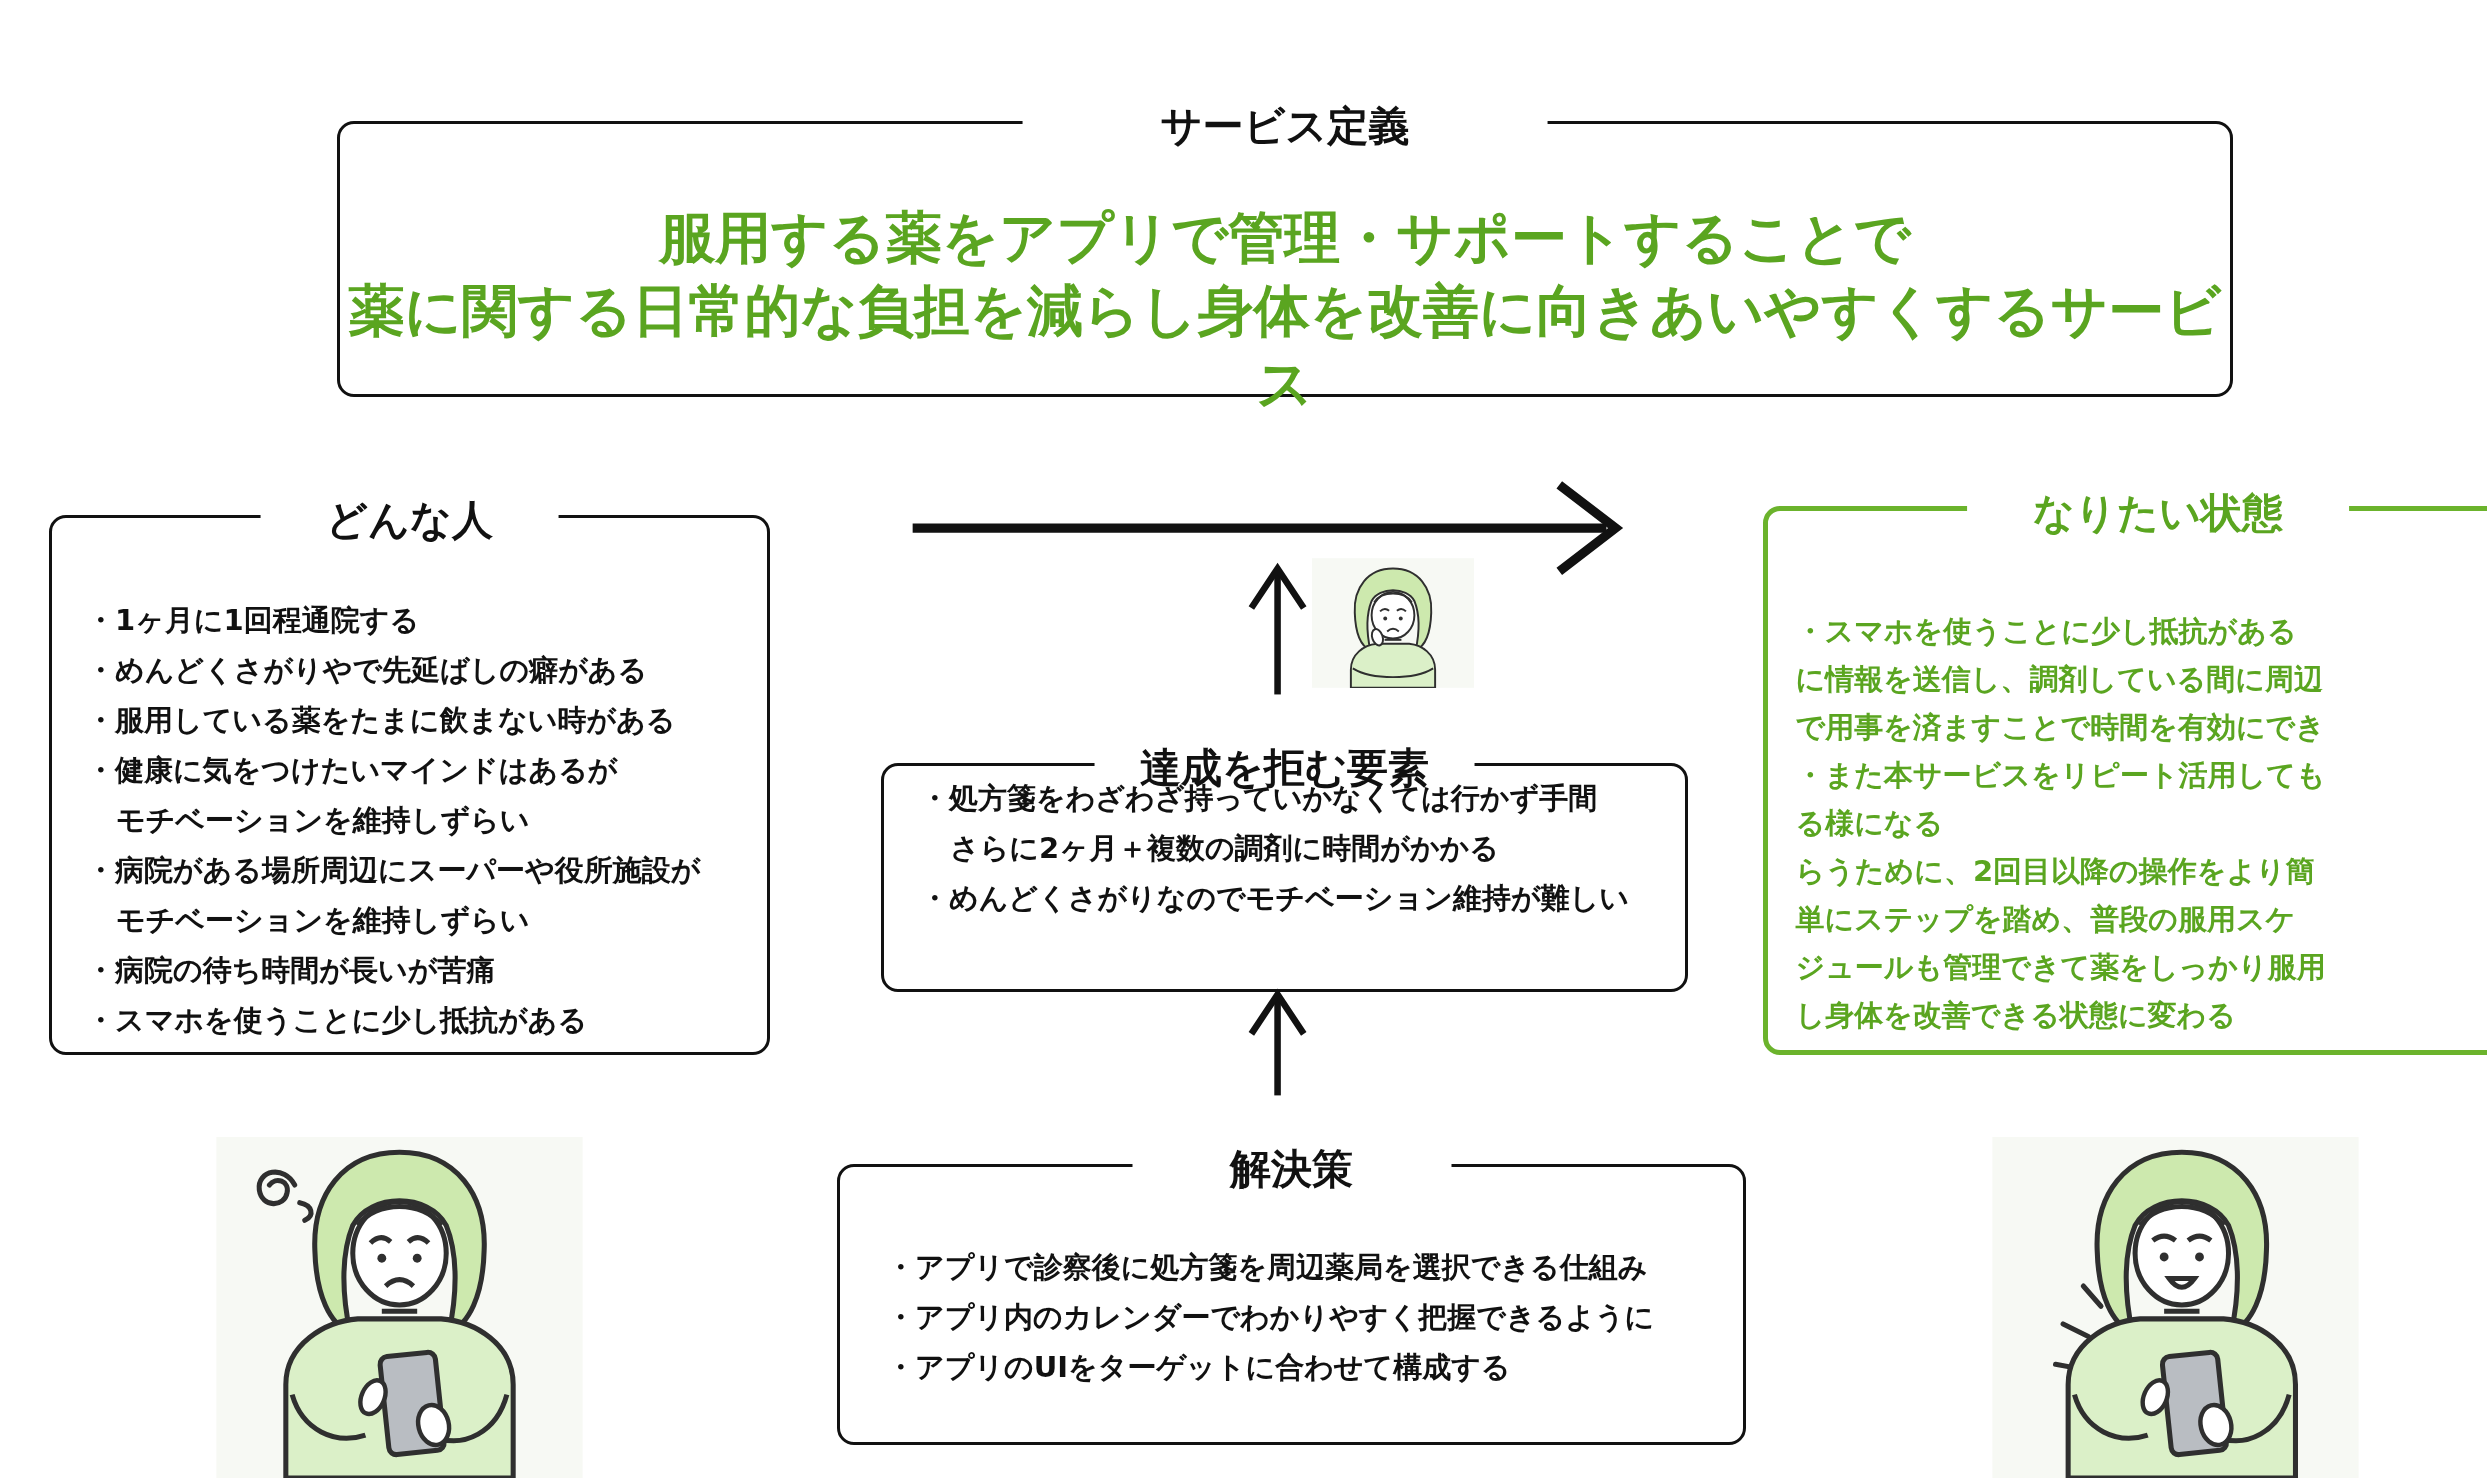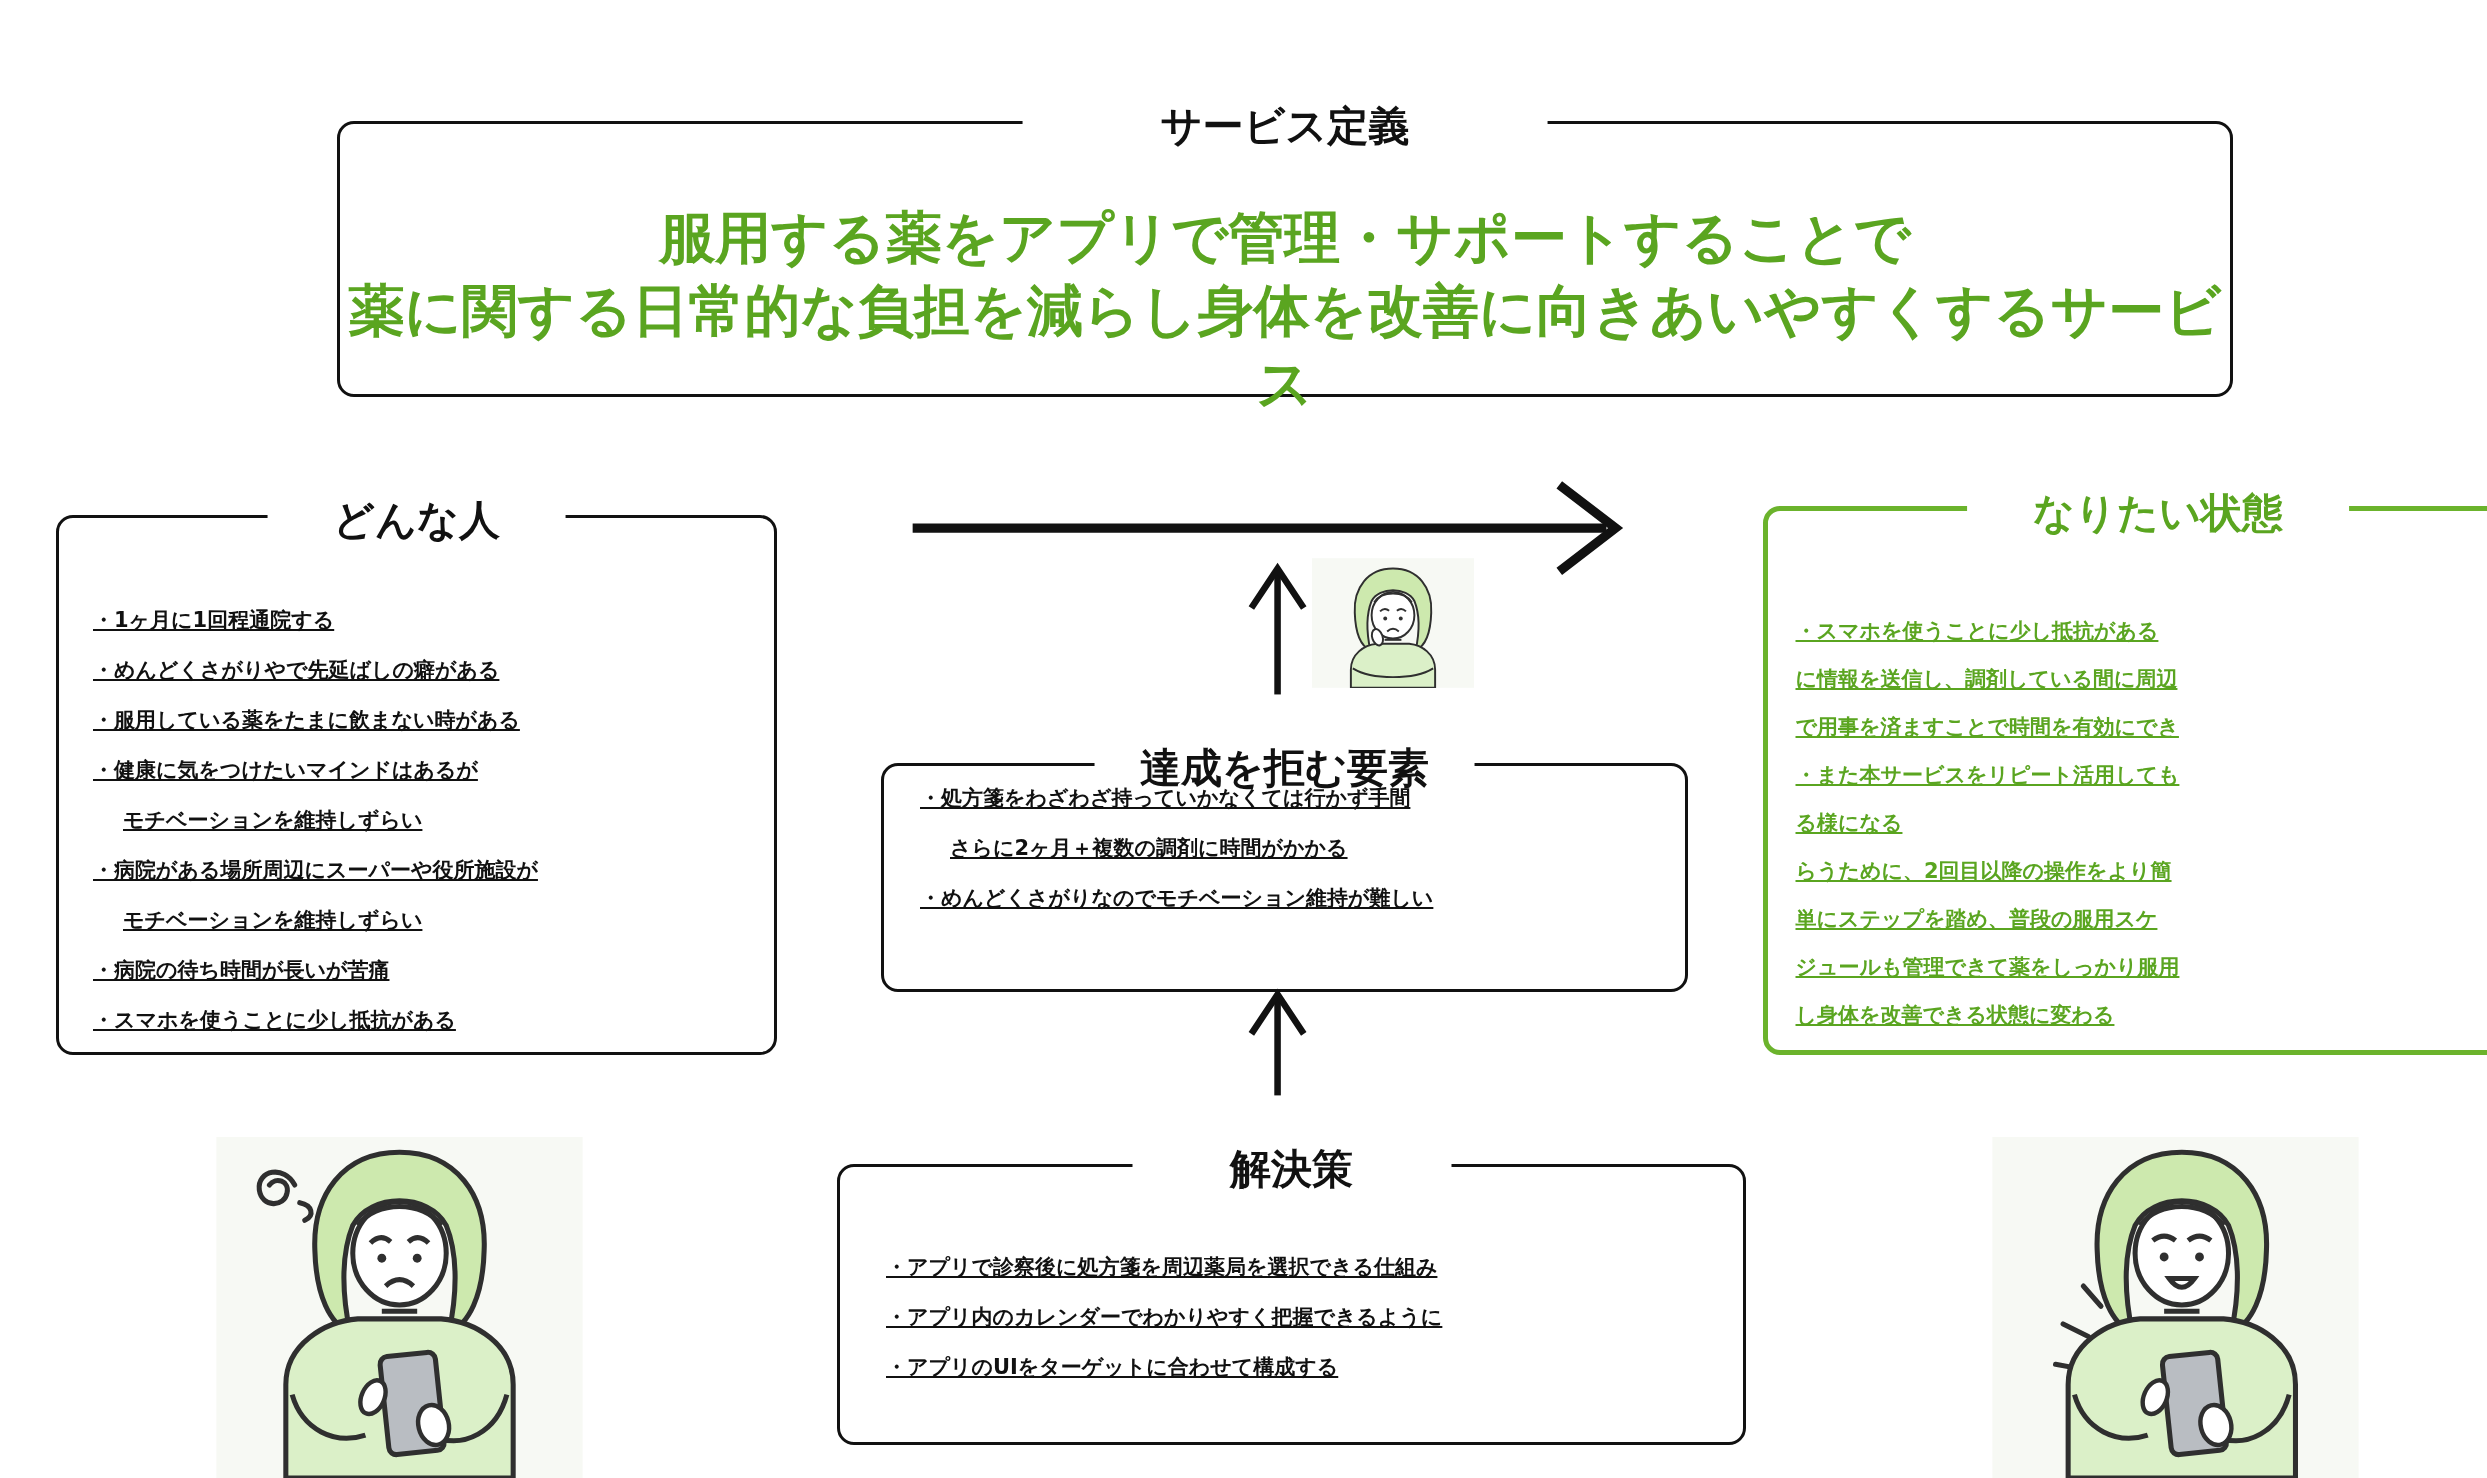--- a/index.html
+++ b/index.html
@@ -19,21 +19,21 @@
   }
   #top-box .legend      { padding:0 138px; }
   #barrier-box .legend  { padding:0 46px; }
   #solution-box .legend { padding:0 98px; }
   #goal-box { border:5.2px solid #6bb32c; }
   #goal-box .legend { color:#5aa520; }
   .top-sub {
     position:absolute; left:0; right:0; top:77px; text-align:center;
     font-size:56px; line-height:73px; color:#5aa520;
   }
-  .bullets { position:absolute; font-size:21px; line-height:50px;text-decoration:underline; }
+  .bullets { position:absolute; font-size:29px; line-height:50px; }
   .bline { white-space:nowrap; }
   .bline.indent { padding-left:30px; }
   #who-box .bullets      { top:77px; left:34px; right:13px; }
   #barrier-box .bullets  { top:6.6px; left:36px; right:13px; }
   #solution-box .bullets { top:75px; left:46px; right:13px; }
   #goal-box .bullets     { top:96px; left:27.5px; right:17px; color:#5aa520; line-height:48px; }
   .overlay { position:absolute; left:0; top:0; pointer-events:none; }
   .illo { position:absolute; }
 </style>
 </head>
@@ -42,21 +42,21 @@
 <div class="page">
 
   <div class="panel" id="top-box" style="left:337px; top:121px; width:1896px; height:276px;">
     <div class="legend">サービス定義</div>
     <div class="top-sub">
       <div>服用する薬をアプリで管理・サポートすることで</div>
       <div>薬に関する日常的な負担を減らし身体を改善に向きあいやすくするサービス</div>
     </div>
   </div>
 
-  <div class="panel" id="who-box" style="left:56px; top:515px; width:721px; height:540px;">
+  <div class="panel" id="who-box" style="left:49px; top:515px; width:721px; height:540px;">
     <div class="legend">どんな人</div>
     <div class="bullets">
         <div class="bline">・1ヶ月に1回程通院する</div>
         <div class="bline">・めんどくさがりやで先延ばしの癖がある</div>
         <div class="bline">・服用している薬をたまに飲まない時がある</div>
         <div class="bline">・健康に気をつけたいマインドはあるが</div>
         <div class="bline indent">モチベーションを維持しずらい</div>
         <div class="bline">・病院がある場所周辺にスーパーや役所施設が</div>
         <div class="bline indent">モチベーションを維持しずらい</div>
         <div class="bline">・病院の待ち時間が長いが苦痛</div>

